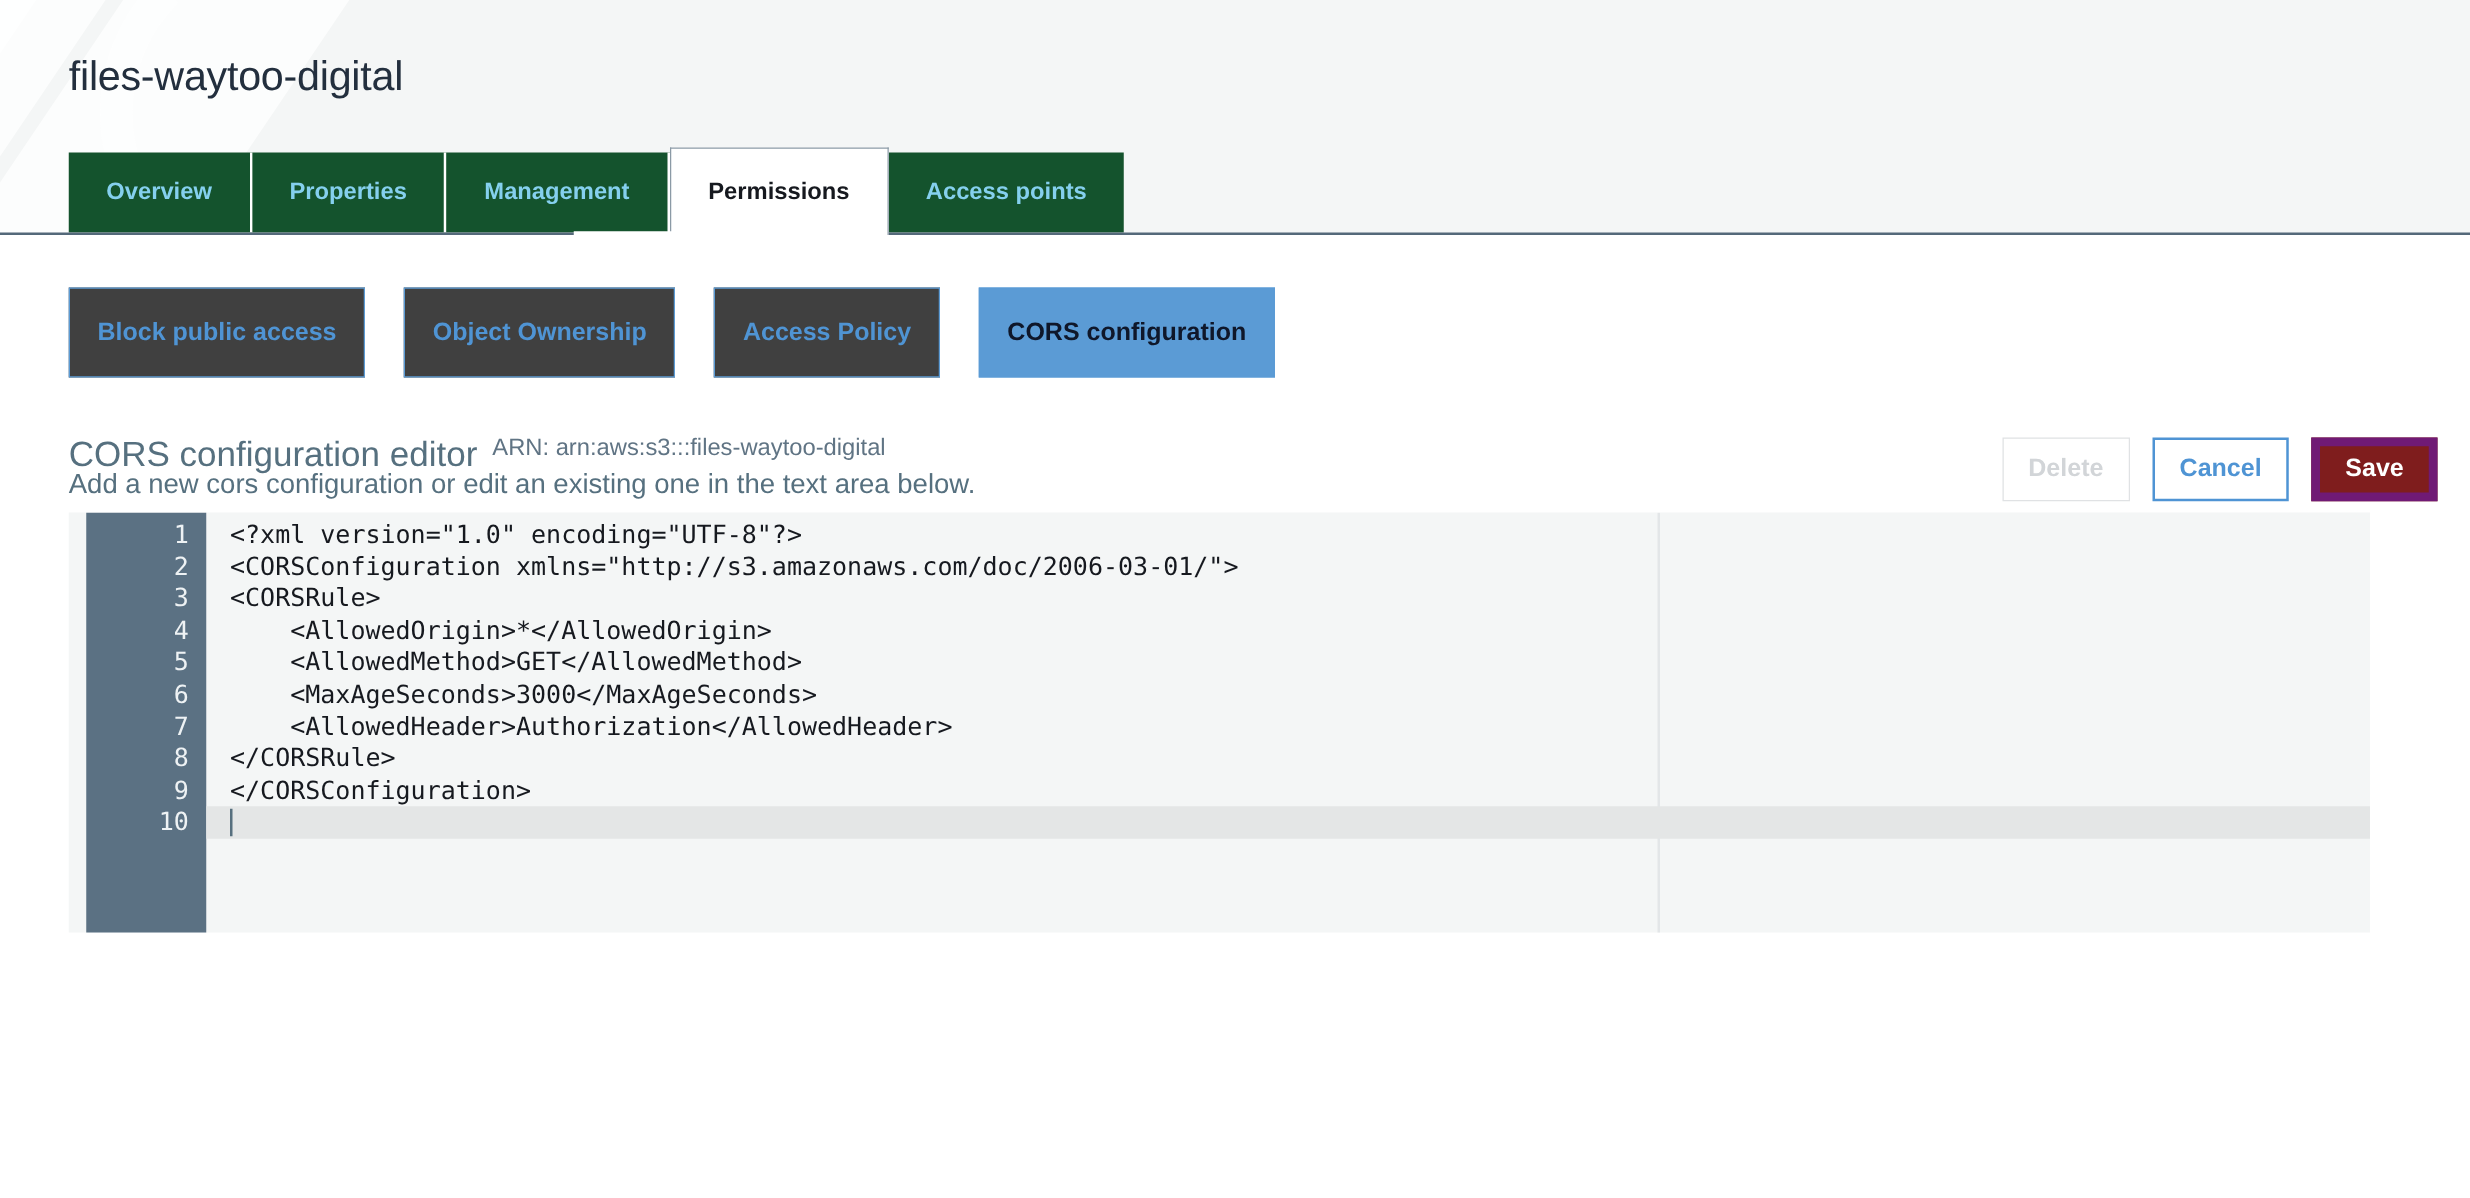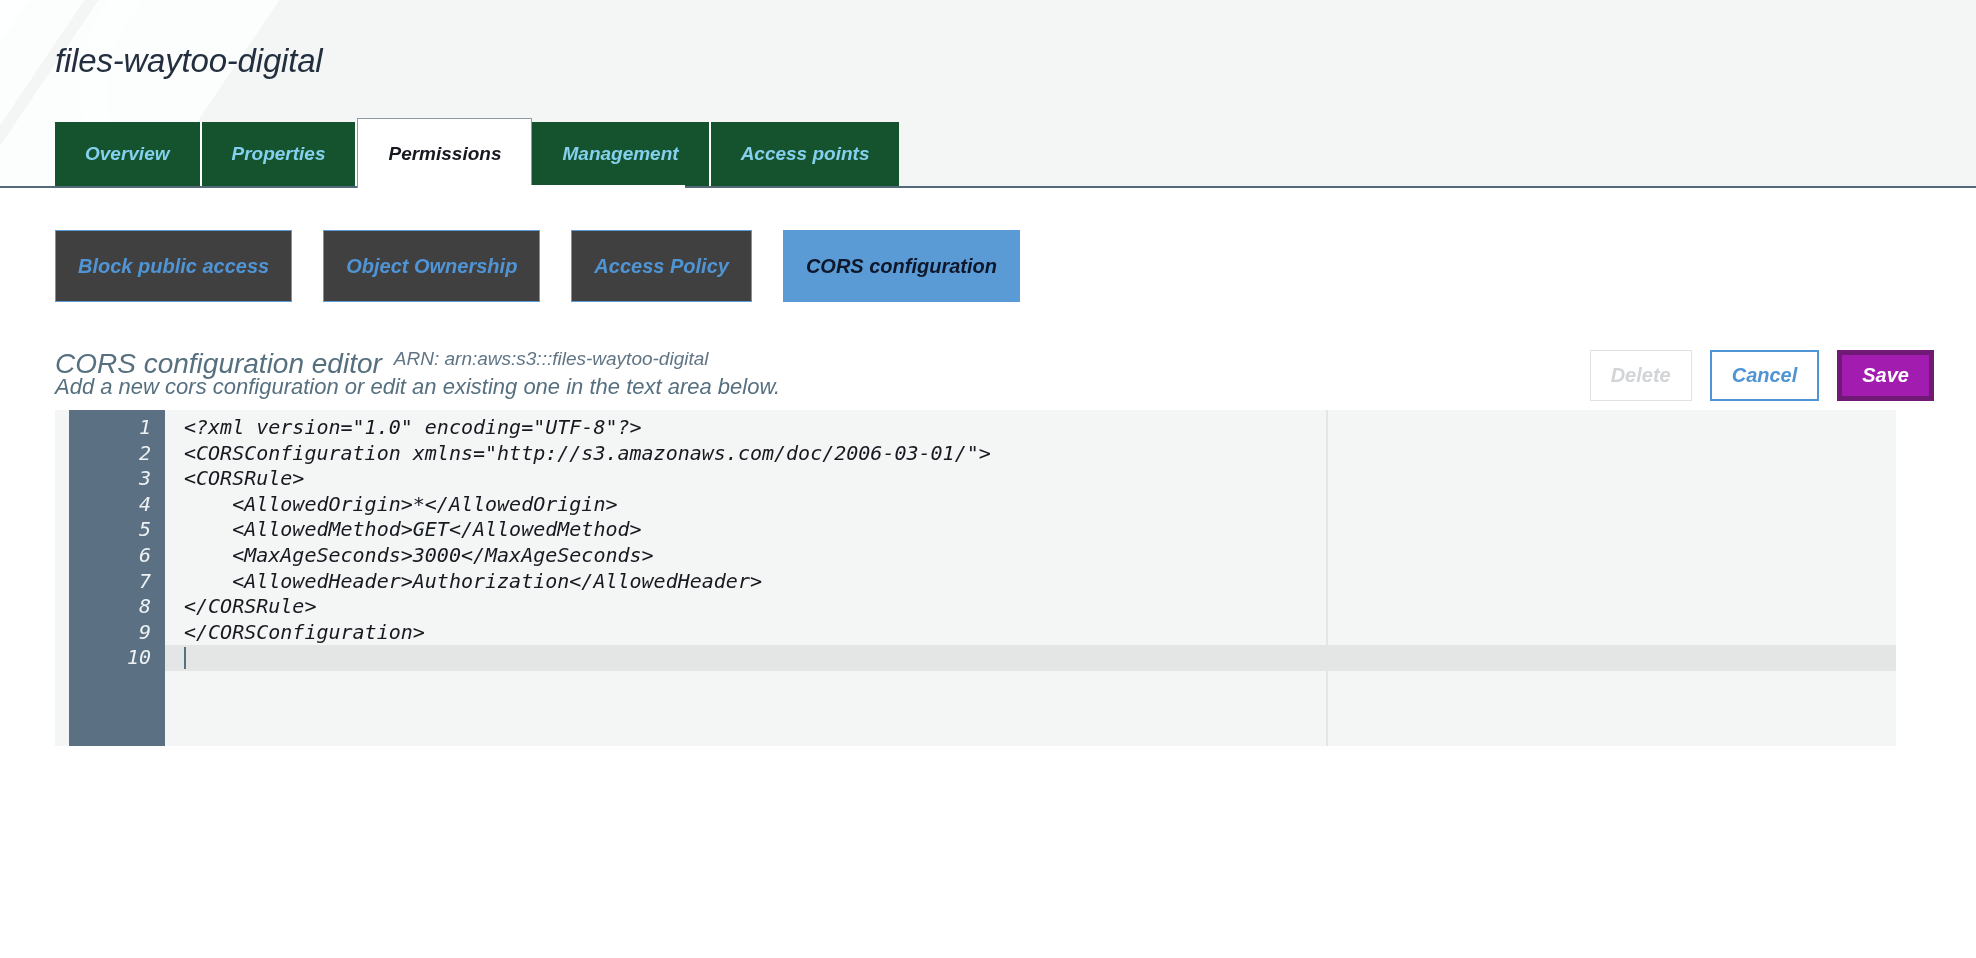--- a/index.html
+++ b/index.html
@@ -11,21 +11,20 @@
     font-family: "Liberation Sans", sans-serif;
     -webkit-font-smoothing: antialiased;
   }
 
   #page {
     position: relative;
     width: 1976px;
     height: 746px;
     background: #ffffff;
     overflow: hidden;
-    font-style: italic;
   }
 
   
   .header-band {
     position: absolute;
     left: 0; top: 0;
     width: 1976px;
     height: 188px;
     background: #f4f6f6;
     overflow: hidden;
@@ -175,21 +174,21 @@
   .editor-sub {
     position: absolute;
     left: 55px; top: 374px;
     font-size: 22px;
     color: #56707f;
   }
 
   
   .actions {
     position: absolute;
-    right: 42px; top: 350px;
+    right: 26px; top: 350px;
     display: flex;
     align-items: center;
     gap: 18px;
     padding-left: 25px;
   }
   .btn {
     height: 51px;
     min-width: 92px;
     display: flex;
     align-items: center;
@@ -205,22 +204,22 @@
     border: 1px solid #e0e2e4;
     color: #d2d5d8;
     cursor: default;
   }
   .btn-cancel {
     background: #ffffff;
     border: 2px solid #4f94d4;
     color: #4f94d4;
   }
   .btn-save {
-    background: #a21caf;
-    border: 5px solid #701a75;
+    background: #7f1d1d;
+    border: 7px solid #701a75;
     color: #ffffff;
   }
 
   
   .editor {
     position: absolute;
     left: 55px; top: 410px;
     width: 1841px;
     height: 548px;
     background: #f4f6f6;
@@ -293,22 +292,22 @@
     <div class="wm wm3"></div>
     <div class="wm-curve"></div>
   </div>
 
   <div class="bucket-title">files-waytoo-digital</div>
 
   <div class="tab-rule"></div>
   <div class="tabs">
     <div class="tab">Overview</div>
     <div class="tab">Properties</div>
+    <div class="tab">Management</div>
     <div class="tab active">Permissions</div>
-    <div class="tab">Management</div>
     <div class="tab">Access points</div>
   </div>
   <div class="tab-rule-mask"></div>
 
   <div class="subnav">
     <div class="subnav-btn">Block public access</div>
     <div class="subnav-btn">Object Ownership</div>
     <div class="subnav-btn">Access Policy</div>
     <div class="subnav-btn selected">CORS configuration</div>
   </div>

